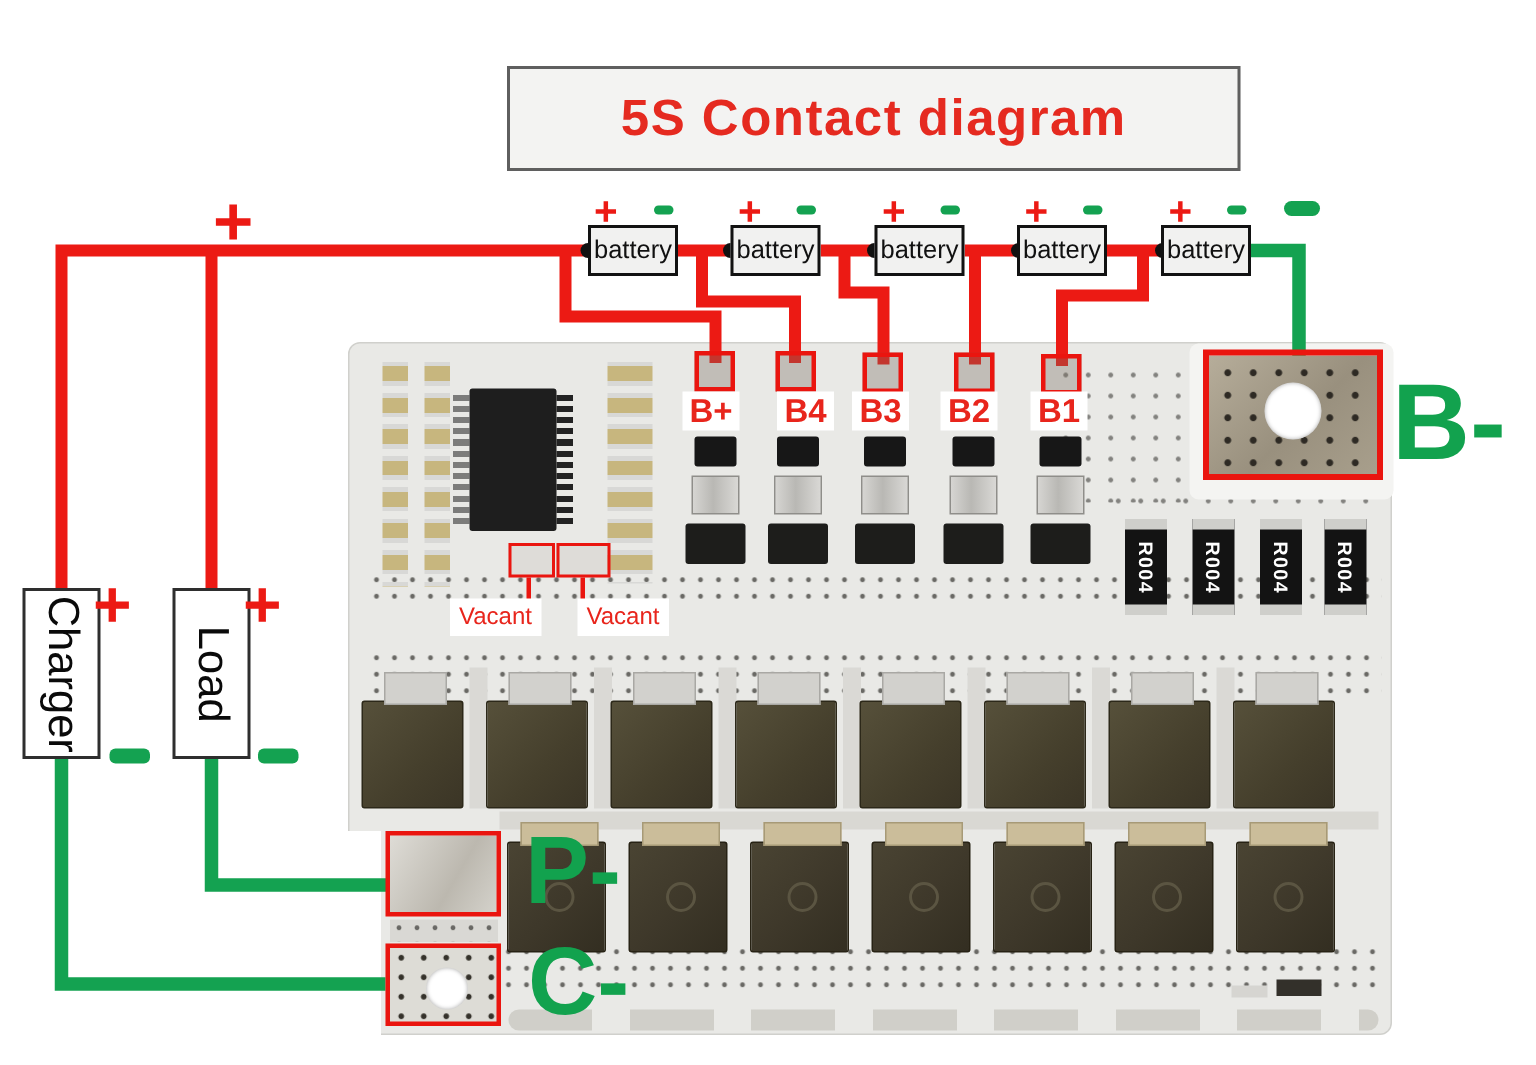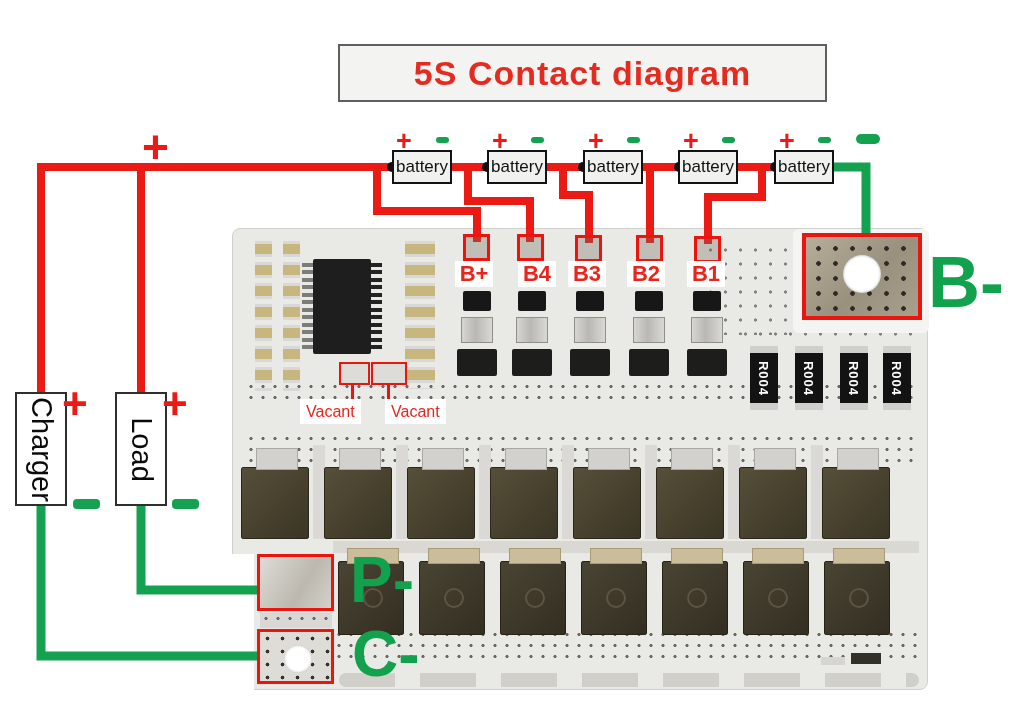--- a/index.html
+++ b/index.html
@@ -1,20 +1,20 @@
 <!DOCTYPE html>
 <html><head>
 <meta charset="utf-8">
 <style>
   html,body{margin:0;padding:0;background:#fff;}
   #stage{position:relative;width:1024px;height:710px;background:#ffffff;overflow:hidden;
          font-family:"Liberation Sans", sans-serif;}
   .abs{position:absolute;box-sizing:border-box;}
   
-  .title-box{left:338px;top:44px;width:489px;height:58px;background:#f3f3f2;border:2px solid #5f5f5f;
+  .title-box{left:338px;top:44px;width:489px;height:70px;background:#f3f3f2;border:2px solid #5f5f5f;
              display:flex;align-items:center;justify-content:center;
              color:#e52a20;font-size:34px;font-weight:600;letter-spacing:1px;}
   .battery{top:150px;width:60px;height:34px;background:#f1f1f0;border:2px solid #121212;
            display:flex;align-items:center;justify-content:center;font-size:17px;color:#111;z-index:4;}
   .plus{color:#ec1a14;font-weight:bold;z-index:4;line-height:1;}
   .plus.small{font-size:27px;top:128px;}
   .plus.big{font-size:46px;}
   .dash{background:#14a251;border-radius:4px;z-index:4;}
   .devbox{top:392px;width:52px;height:114px;background:#ffffff;border:2px solid #2e2e2e;
           display:flex;align-items:center;justify-content:center;z-index:4;}

